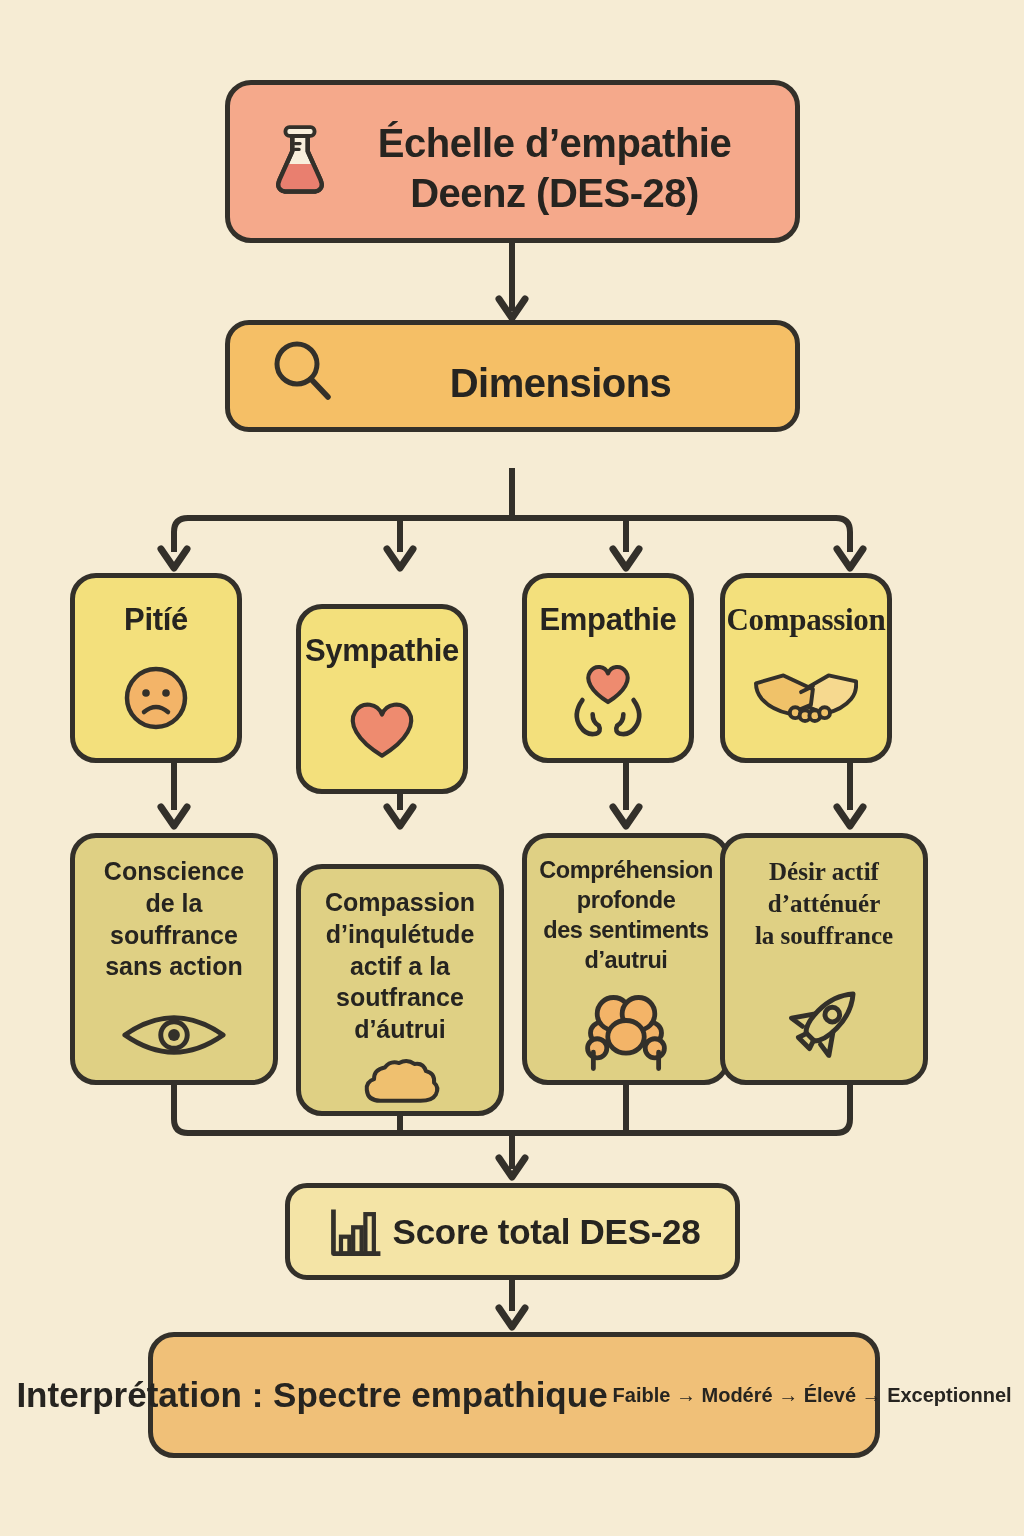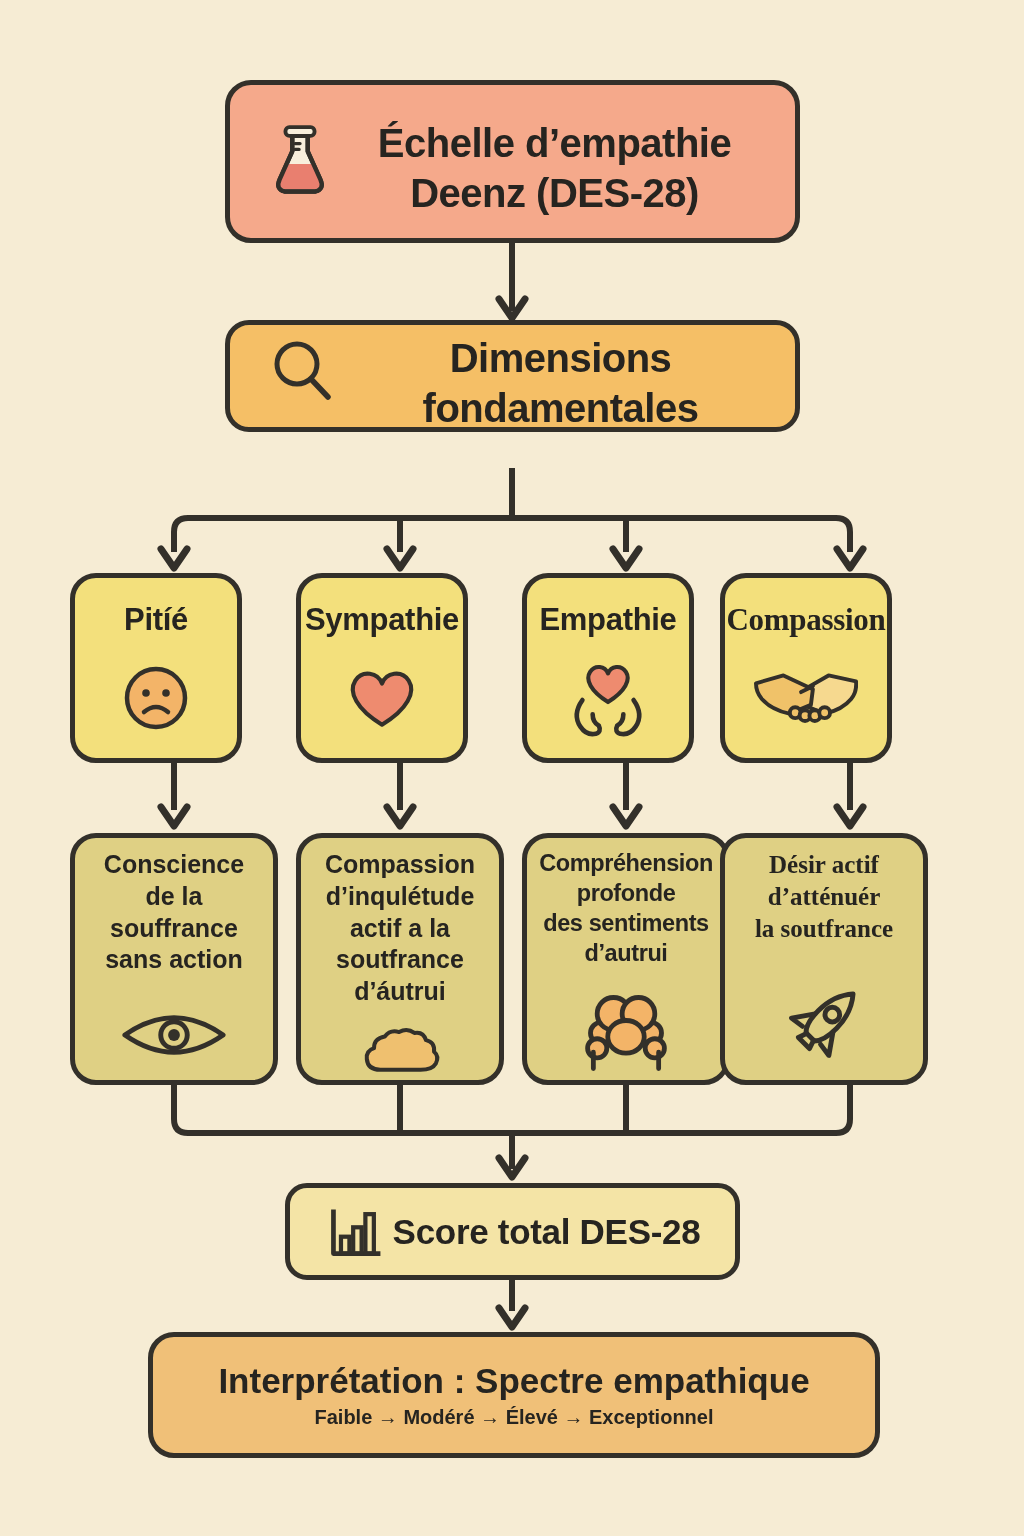--- a/index.html
+++ b/index.html
@@ -27,38 +27,38 @@
              padding:0 28px 0 36px; gap:10px; }
 
   .cat-box { top:573px; width:172px; height:190px; border-radius:26px;
              background:var(--category-fill,#F3E07C); display:flex; flex-direction:column;
              align-items:center; padding-top:24px; }
   .cat-label { font-size:31px; letter-spacing:-0.3px; white-space:nowrap; }
   .cat-icon { margin:auto 0; display:flex; align-items:center; justify-content:center; }
 
   .desc-box { top:833px; width:208px; height:252px; border-radius:26px;
               background:var(--description-fill,#DFD084); display:flex; flex-direction:column;
-              align-items:center; padding-top:11px; }
+              align-items:center; padding-top:18px; }
   .desc-text { text-align:center; font-size:25px; line-height:1.27; }
   .desc-line { white-space:nowrap; }
   .desc-icon { margin-top:auto; display:flex; align-items:center; justify-content:center; }
-  .col1 { left:70px; }  .col2 { left:296px; }  .col3 { left:522px; }  .col4 { left:720px;font-family:Liberation Serif, serif; }
+  .col1 { left:70px; }  .col2 { left:296px;margin-top:31px; }  .col3 { left:522px; }  .col4 { left:720px;font-family:Liberation Serif, serif; }
   .desc-box.col3 .desc-text { font-size:23.5px; letter-spacing:-0.4px; }
   .desc-box.col1 .desc-icon { margin-bottom:14px; }
   .desc-box.col2 .desc-icon { margin-bottom:4px; }
   .desc-box.col3 .desc-icon { margin-bottom:6px; }
   .desc-box.col4 .desc-icon { margin-bottom:14px; }
 
   .score-box { left:285px; top:1183px; width:455px; height:97px; border-radius:22px;
                background:var(--score-fill,#F4E4A6); display:flex; align-items:center;
                justify-content:center; gap:6px; }
   .score-label { font-size:35px; letter-spacing:-0.3px; white-space:nowrap; }
 
   .interp-box { left:148px; top:1332px; width:732px; height:126px; border-radius:26px;
-                background:var(--interpretation-fill,#F0C078); display:flex; flex-direction:column;
+                background:var(--interpretation-fill,#F0C078); display:flex; flex-direction:row;
                 align-items:center; justify-content:center; gap:5px; }
   .interp-title { font-size:35px; white-space:nowrap; }
   .interp-scale { font-size:20px; white-space:nowrap; }
 
   .icon svg { display:block; }
 </style>
 </head>
 <body>
 
 <div class="page">
@@ -113,21 +113,20 @@
 
   <div class="box dim-box">
     <span class="icon">
       <svg width="78" height="78" viewBox="0 0 78 78">
         <circle cx="31" cy="27" r="20" style="fill:none;stroke:var(--line,#33302A);stroke-width:5"></circle>
         <path d="M45 42 L62 60" style="stroke:var(--line,#33302A);stroke-width:5.5;stroke-linecap:round"></path>
       </svg>
     </span>
     <div class="banner-title">
       <div>Dimensions</div>
-      <div>fondamentales</div>
     </div>
   </div>
 
   <div class="box cat-box col1">
     <div class="cat-label">Pitíé</div>
     <span class="cat-icon icon">
       <svg width="68" height="68" viewBox="0 0 68 68">
         <circle cx="34" cy="34" r="29" style="fill:var(--face-fill,#F3B468);stroke:var(--line,#33302A);stroke-width:4.5"></circle>
         <circle cx="24" cy="29" r="3.8" style="fill:var(--line,#33302A)"></circle>
         <circle cx="44" cy="29" r="3.8" style="fill:var(--line,#33302A)"></circle>
@@ -220,21 +219,21 @@
         <circle cx="63" cy="22" r="17" style="fill:var(--face-fill,#F3B468);stroke:var(--line,#33302A);stroke-width:5"></circle>
         <ellipse cx="50" cy="46" rx="19" ry="17" style="fill:var(--face-fill,#F3B468);stroke:var(--line,#33302A);stroke-width:5"></ellipse>
       </svg>
     </span>
   </div>
 
   <div class="box desc-box col4">
     <div class="desc-text">
       <div class="desc-line">Désir actif</div>
       <div class="desc-line">d’atténuér</div>
-      <div class="desc-line">la soutfrance</div>
+      <div class="desc-line">la souffrance</div>
     </div>
     <span class="desc-icon icon">
       <svg width="92" height="92" viewBox="0 0 94 94">
         <g transform="rotate(45 47 50)" style="fill:none;stroke:var(--line,#33302A);stroke-width:5;stroke-linejoin:round;stroke-linecap:round">
           <path d="M47 8 Q60 23 60 45 Q60 63 53 70 L41 70 Q34 63 34 45 Q34 23 47 8 Z"></path>
           <circle cx="47" cy="38" r="7.5"></circle>
           <path d="M34 50 L20 70 L34 68"></path>
           <path d="M60 50 L74 70 L60 68"></path>
           <path d="M42 70 L39 79 L55 79 L52 70"></path>
         </g>

